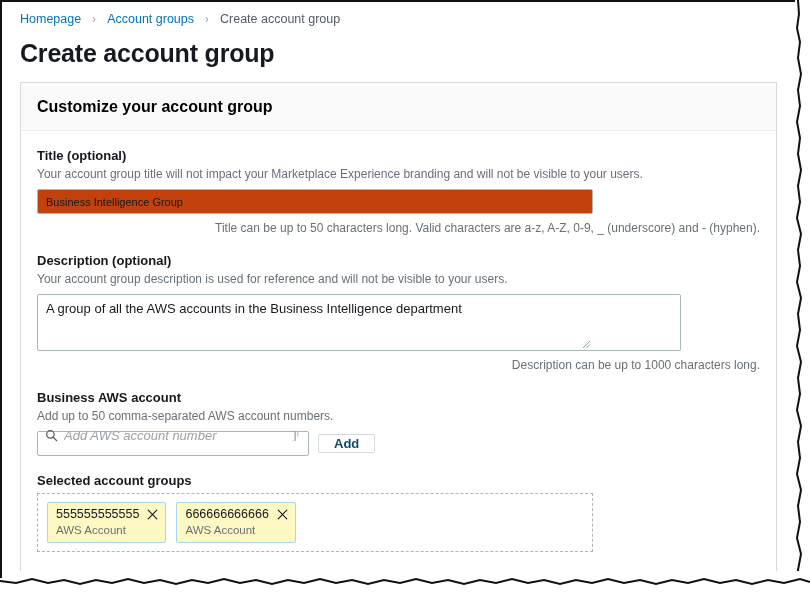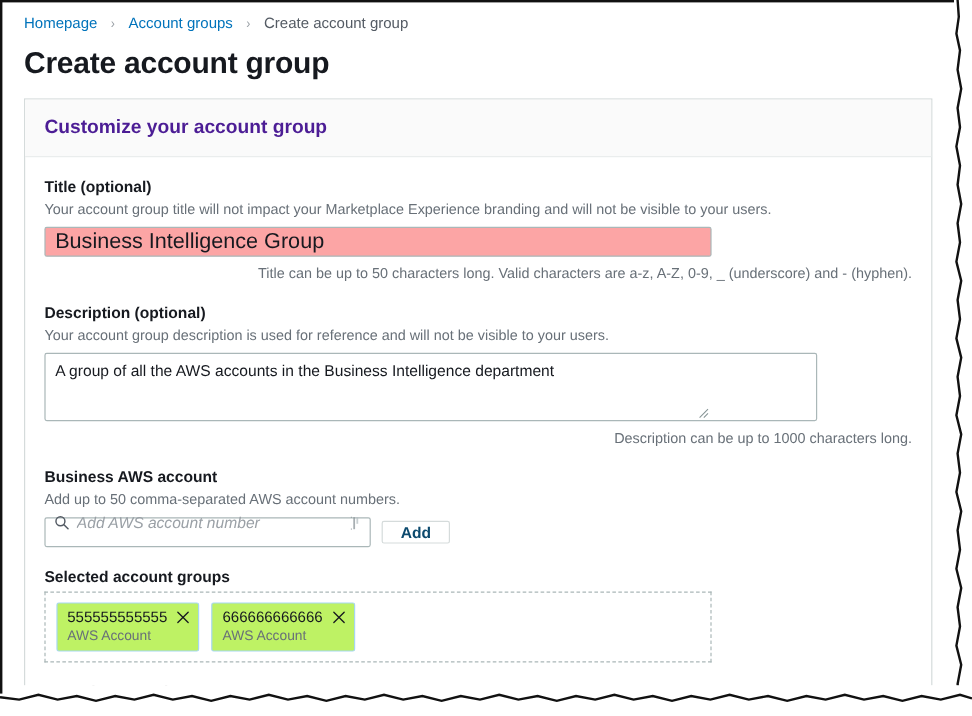--- a/index.html
+++ b/index.html
@@ -100,21 +100,21 @@
   }
   .panel-header {
     background: #fafafa;
     border-bottom: 1px solid #eaeded;
     padding: 14px 16px 13px 16px;
   }
   .panel-header-title {
     font-size: 16px;
     line-height: 20px;
     font-weight: bold;
-    color: #4c1d95;
+    color: #000000;
   }
   .panel-body {
     padding: 16px 16px 18px 16px;
   }
 
   
   .field { margin-bottom: 16px; }
   .field-label {
     font-size: 13px;
     line-height: 17px;
@@ -135,23 +135,23 @@
     margin-top: 6px;
     text-align: right;
   }
 
   .text-input {
     width: 556px;
     height: 25px;
     box-sizing: border-box;
     border: 1px solid #aab7b8;
     border-radius: 2px;
-    background: #fca5a5;
+    background: #c2410c;
     font-family: "Liberation Sans", sans-serif;
-    font-size: 18px;
+    font-size: 11px;
     color: #16191f;
     padding: 0 8px;
     outline: none;
   }
   .textarea-input {
     width: 644px;
     height: 57px;
     box-sizing: border-box;
     border: 1px solid #aab7b8;
     border-radius: 2px;
@@ -238,21 +238,21 @@
     border: 1px dashed #aab7b8;
     background: #ffffff;
     padding: 8px 9px;
     display: flex;
     flex-wrap: wrap;
     gap: 10px;
   }
   .token {
     box-sizing: border-box;
     border: 1px solid #a6d7f0;
-    background: #bef264;
+    background: #fef9c3;
     border-radius: 2px;
     padding: 4px 7px 4px 8px;
     min-width: 96px;
   }
   .token-top {
     display: flex;
     align-items: center;
     gap: 8px;
   }
   .token-value {

